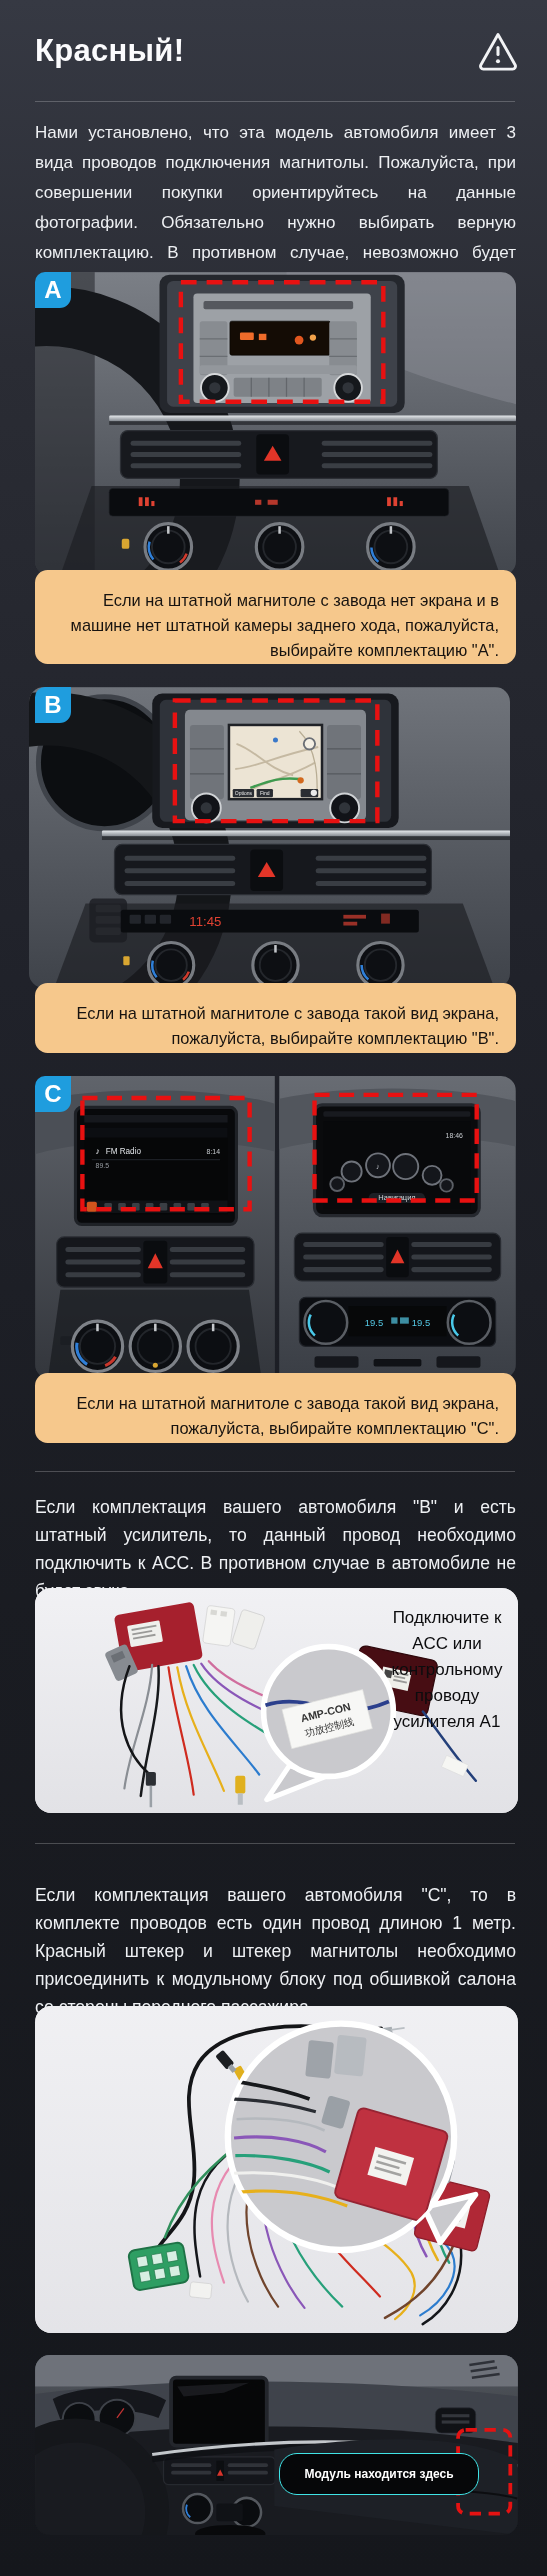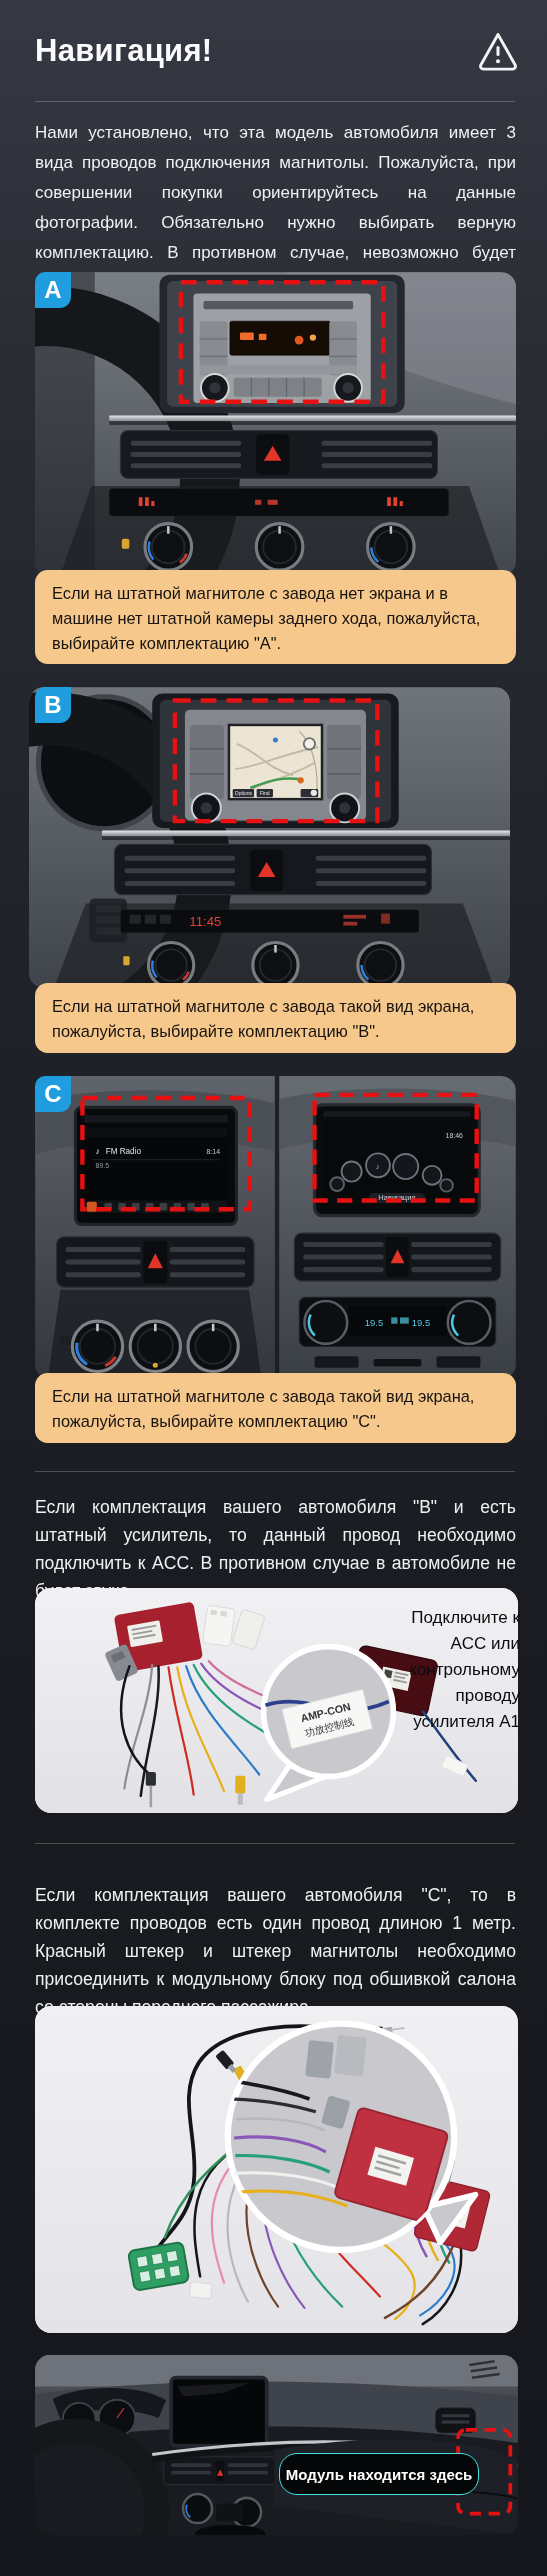--- a/index.html
+++ b/index.html
@@ -14,35 +14,35 @@
   .para{font-size:17px;line-height:30px;text-align:justify;color:#eef0f3;}
   .para2{font-size:17.6px;line-height:28px;text-align:justify;color:#eef0f3;}
   .photo{overflow:hidden;border-radius:15px;background:#2a2d33;}
   .photo svg{display:block;}
   .badge{
     width:36px;height:36px;background:#1f9dde;color:#fff;display:flex;align-items:center;justify-content:center;
     font-size:24px;font-weight:700;border-radius:10px 0 11.3px 0;z-index:5;
   }
   .caption{
     background:#f6c88c;border-radius:12.6px;color:#171310;font-size:16.4px;line-height:25px;
-    padding:11px 17px;box-sizing:border-box;z-index:6;
+    padding:18px 17px;box-sizing:border-box;z-index:6;text-align:right;
   }
-  .annotation{font-size:17px;line-height:26px;color:#0c0c0e;text-align:right;z-index:4;}
+  .annotation{font-size:17px;line-height:26px;color:#0c0c0e;text-align:center;z-index:4;}
   .module-label{
     background:#060709;border:1.9px solid #3fe3e6;border-radius:18px;color:#fff;
-    font-size:15px;font-weight:700;display:flex;align-items:center;justify-content:center;
+    font-size:12px;font-weight:700;display:flex;align-items:center;justify-content:center;
     box-sizing:border-box;z-index:7;white-space:nowrap;
   }
 </style>
 </head>
 <body>
 
 <div id="page">
 
-  <div class="abs title" style="left:35px;top:33px;">Навигация!</div>
+  <div class="abs title" style="left:35px;top:33px;">Красный!</div>
   <svg class="abs" style="left:477px;top:30px;" width="42" height="42" viewBox="0 0 66 66">
     <path d="M33 7 L60 55 a4.5 4.5 0 0 1 -4 6.5 H10 a4.5 4.5 0 0 1 -4 -6.5 Z" fill="none" stroke="#f2f3f5" stroke-width="4.5" stroke-linejoin="round"></path>
     <rect x="30.6" y="25" width="4.8" height="16" rx="2.4" fill="#f2f3f5"></rect>
     <circle cx="33" cy="49" r="3.2" fill="#f2f3f5"></circle>
   </svg>
   <div class="abs divider" style="left:35px;top:101px;width:480px;"></div>
 
   <div class="abs para" style="left:35px;top:118px;width:481px;">Нами установлено, что эта модель автомобиля имеет 3 вида проводов подключения магнитолы. Пожалуйста, при совершении покупки ориентируйтесь на данные фотографии. Обязательно нужно выбирать верную комплектацию. В противном случае, невозможно будет подключить головное устройство.</div>
 
   <div class="abs photo" style="left:35px;top:272px;width:481px;height:304px;">

